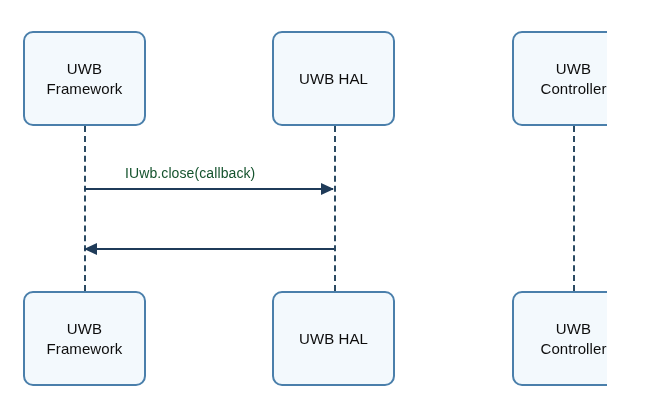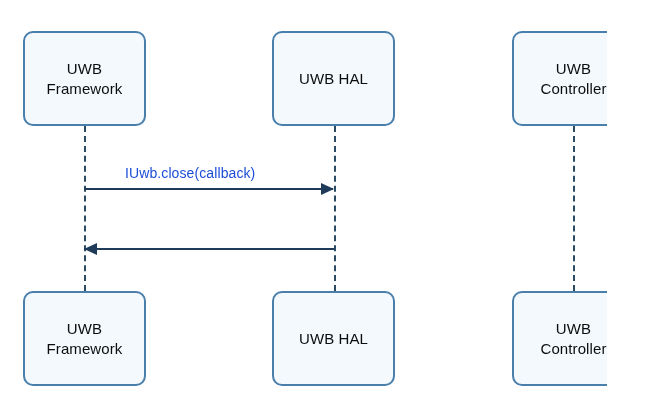--- a/index.html
+++ b/index.html
@@ -61,21 +61,21 @@
     border-left: 13px solid #1f3b59;
   }
   .arrowhead.left {
     border-top: 6px solid transparent;
     border-bottom: 6px solid transparent;
     border-right: 13px solid #1f3b59;
   }
   .message-label {
     position: absolute;
     font-size: 14px;
-    color: #1d4ed8;
+    color: #14532d;
     white-space: nowrap;
     letter-spacing: 0.1px;
     z-index: 4;
   }
 </style>
 </head>
 <body>
 
 <div id="diagram-canvas">
 

